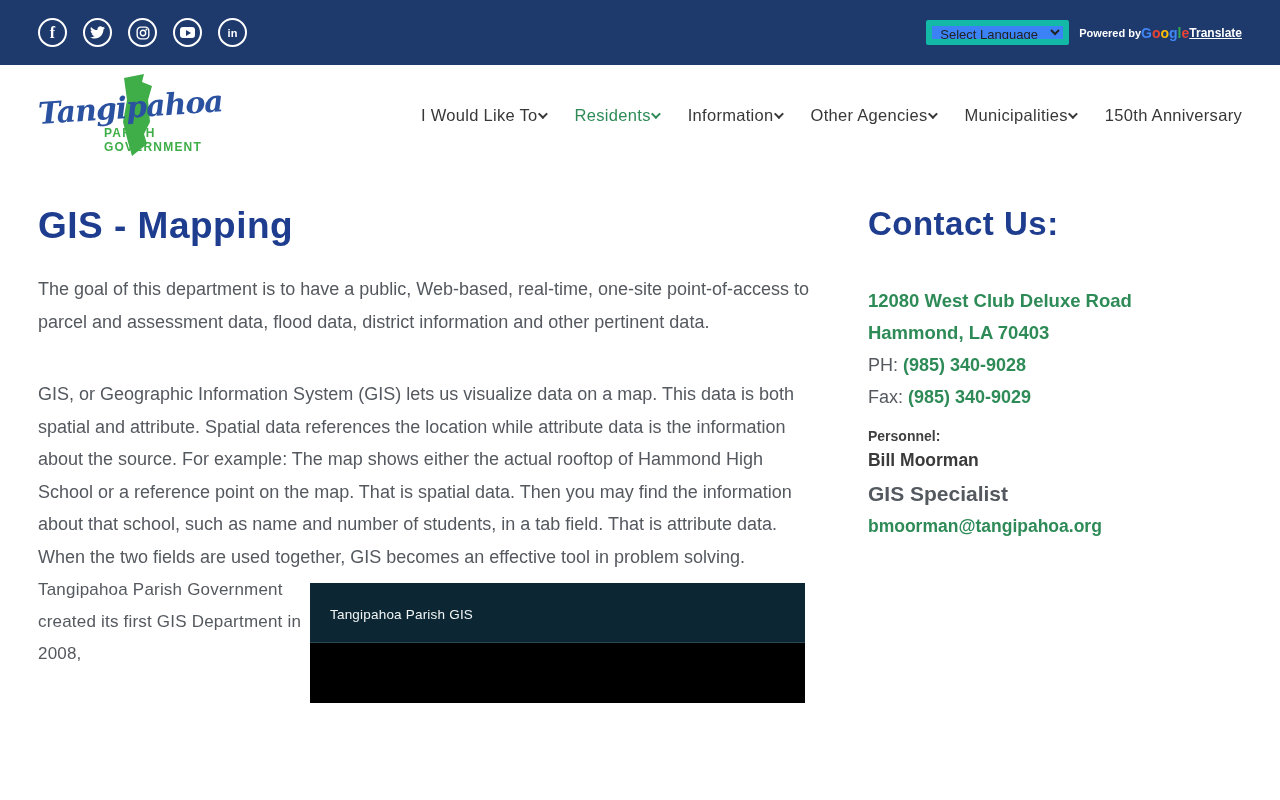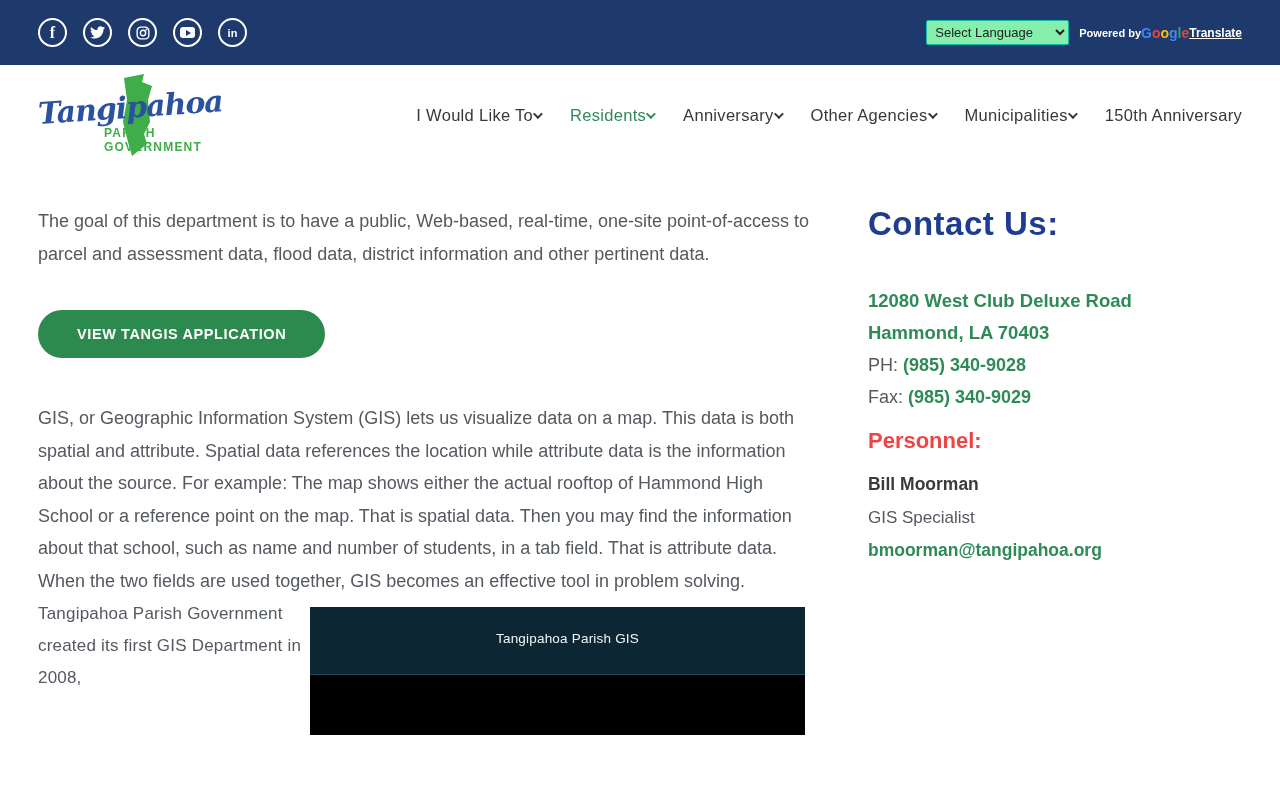--- a/index.html
+++ b/index.html
@@ -9,22 +9,22 @@
   
   .topbar { height:65px; background:#1e3a6d; display:flex; align-items:center; padding:0 38px; }
   .social { display:flex; gap:16px; align-items:center; }
   .soc { width:29px; height:29px; border:2px solid #fff; border-radius:50%;
     display:flex; align-items:center; justify-content:center; color:#fff; cursor:pointer; }
   .soc .fb { font:bold 16px "Liberation Serif", serif; }
   .soc .li { font:bold 11px "Liberation Sans", sans-serif; letter-spacing:0; }
   .yt-box { width:15px; height:11px; background:#fff; border-radius:3px; display:flex; align-items:center; justify-content:center; }
   .yt-tri { width:0; height:0; border-left:5px solid #1e3a6d; border-top:3px solid transparent; border-bottom:3px solid transparent; margin-left:1px; }
   .topbar-right { margin-left:auto; display:flex; align-items:center; gap:10px; }
-  select.lang { width:143px; height:25px; font-size:13px; color:#222; border:1px solid #14b8a6;
-    background:#86efac; border-radius:2px; padding:0 4px; }
+  select.lang { width:143px; height:25px; font-size:13px; color:#222; border:6px solid #14b8a6;
+    background:#3b82f6; border-radius:2px; padding:0 4px; }
   .powered { color:#fff; font-size:11px; font-weight:bold; display:flex; align-items:center; }
   .gword { font-size:14px; font-weight:bold; letter-spacing:0; }
   .gword span:nth-child(1){color:#4285F4}.gword span:nth-child(2){color:#EA4335}
   .gword span:nth-child(3){color:#FBBC05}.gword span:nth-child(4){color:#4285F4}
   .gword span:nth-child(5){color:#34A853}.gword span:nth-child(6){color:#EA4335}
   .translate { font-size:12px;text-decoration:underline; }
 
   
   .header { height:100px; background:#fff; display:flex; align-items:center; padding:0 38px; }
   .logo { position:relative; width:175px; height:82px; cursor:pointer; }
@@ -47,34 +47,34 @@
   .col-left { width:782px; }
   h1.page-title { font-size:37px; font-weight:700; color:#1e3d8f; letter-spacing:.5px; margin-bottom:26px; }
   p.para { font-size:18px; line-height:32.5px; color:#54595f; }
   .intro { margin-bottom:40px; }
   .cta { display:inline-block; background:#2d8a4e; color:#fff; border:none; border-radius:30px;
     padding:16px 39px; font-size:14.5px; font-weight:bold; letter-spacing:.6px;
     font-family:"Liberation Sans", sans-serif; cursor:pointer; margin-bottom:44px; }
   .history-row { display:flex; margin-top:1px; }
   .history-text { width:272px; font-size:17px; line-height:32px; color:#54595f; letter-spacing:.2px; }
   .map-widget { width:495px; margin-top:9px; }
-  .map-header { height:68px; background:#0c2733; border-bottom:1px solid #2a4a56;
-    padding:24px 0 0 20px;text-align:center; }
+  .map-header { height:60px; background:#0c2733; border-bottom:1px solid #2a4a56;
+    padding:24px 0 0 20px; }
   .map-title { color:#f2f5f6; font-size:13.5px; letter-spacing:.2px; }
   .map-black { height:60px; background:#000; }
 
   
   .col-right { width:375px; }
   h2.contact-title { font-size:33px; font-weight:700; color:#1e3d8f; letter-spacing:.5px; margin-bottom:42px; }
   .addr { color:#2e8b57; font-weight:bold; font-size:18.5px; line-height:32px; text-decoration:none; display:block; cursor:pointer; }
   .ph-line { font-size:18px; line-height:32px; color:#54595f; }
   .ph-line a { color:#2e8b57; font-weight:bold; text-decoration:none; cursor:pointer; }
-  .personnel { font-size:22px; font-weight:bold; color:#ef4444; margin-top:15px; margin-bottom:14px; }
+  .personnel { font-size:14px; font-weight:bold; color:#404040; margin-top:15px; }
   .person-name { font-size:17.5px; font-weight:bold; color:#3a3a3a; margin-bottom:2px; line-height:32px; }
-  .person-role { font-size:17px; color:#54595f; line-height:32px; }
+  .person-role { font-size:21px; color:#54595f; line-height:32px;font-weight:bold; }
   .person-email { font-size:17.5px; font-weight:bold; color:#2e8b57; text-decoration:none; line-height:32px; display:inline-block; cursor:pointer; }
 </style>
 </head>
 <body>
 
 <div class="topbar">
   <div class="social">
     <div class="soc">
         <span class="fb">f</span>
       </div>
@@ -122,41 +122,41 @@
   <nav>
     <div class="nav-item">
         <span>I Would Like To</span>
         <span class="chev"></span>
       </div>
     <div class="nav-item active">
         <span>Residents</span>
         <span class="chev"></span>
       </div>
     <div class="nav-item">
-        <span>Anniversary</span>
+        <span>Information</span>
         <span class="chev"></span>
       </div>
     <div class="nav-item">
         <span>Other Agencies</span>
         <span class="chev"></span>
       </div>
     <div class="nav-item">
         <span>Municipalities</span>
         <span class="chev"></span>
       </div>
     <div class="nav-item">
         <span>150th Anniversary</span>
       </div>
   </nav>
 </div>
 
 <div class="main">
   <div class="col-left">
+    <h1 class="page-title">GIS - Mapping</h1>
     <p class="para intro">The goal of this department is to have a public, Web-based, real-time, one-site point-of-access to parcel and assessment data, flood data, district information and other pertinent data.</p>
-    <button class="cta">VIEW TANGIS APPLICATION</button>
     <p class="para">GIS, or Geographic Information System (GIS) lets us visualize data on a map. This data is both spatial and attribute. Spatial data references the location while attribute data is the information about the source. For example: The map shows either the actual rooftop of Hammond High School or a reference point on the map. That is spatial data. Then you may find the information about that school, such as name and number of students, in a tab field. That is attribute data. When the two fields are used together, GIS becomes an effective tool in problem solving.</p>
     <div class="history-row">
       <div class="history-text">Tangipahoa Parish Government created its first GIS Department in 2008,</div>
       <div class="map-widget">
         <div class="map-header">
           <div class="map-title">Tangipahoa Parish GIS</div>
         </div>
         <div class="map-black"></div>
       </div>
     </div>

